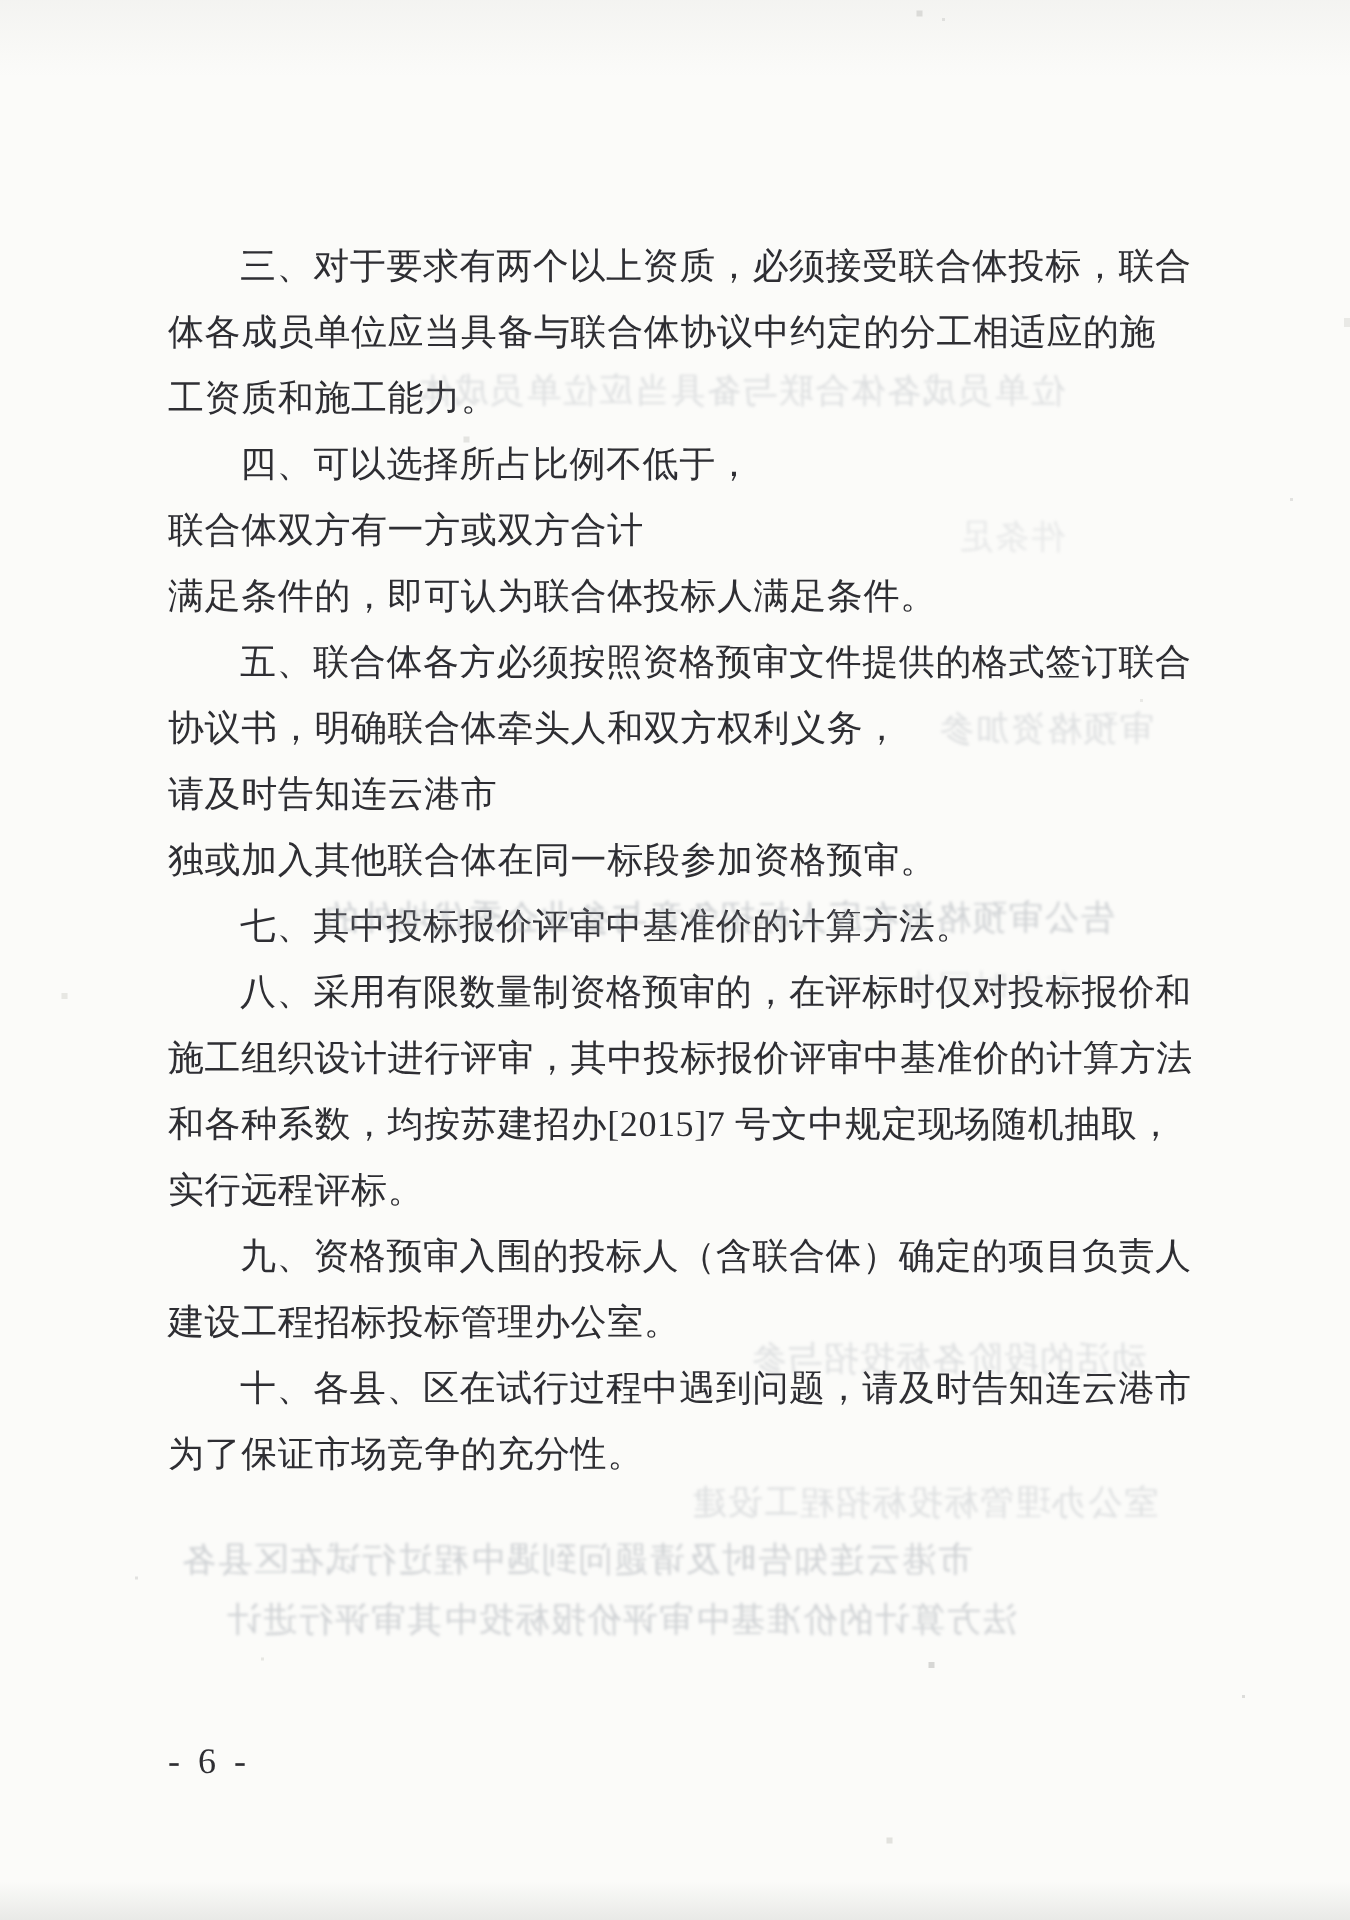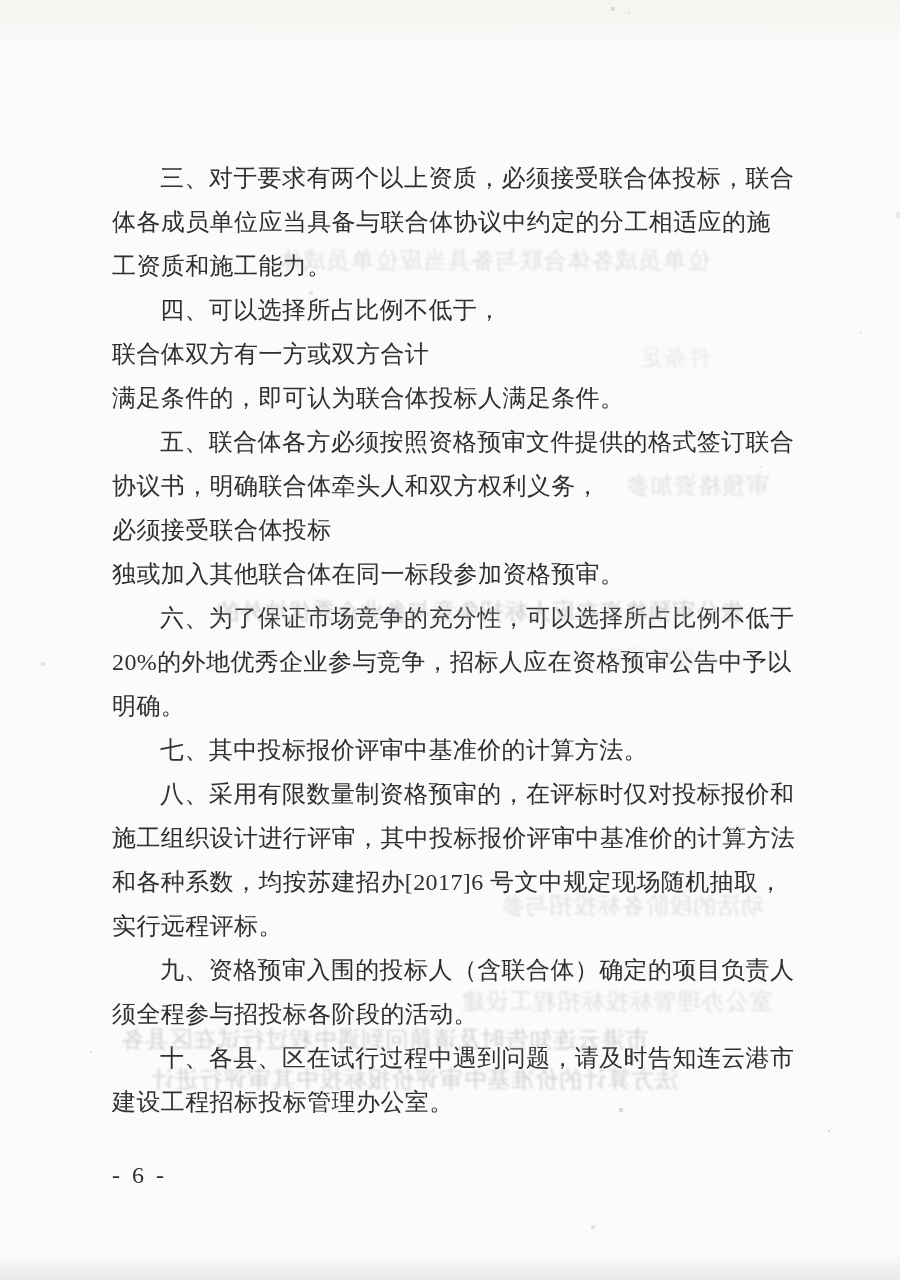--- a/index.html
+++ b/index.html
@@ -92,34 +92,31 @@
 
 <div class="page">
 
   <div class="doc-body">
     <p class="para">三、对于要求有两个以上资质，必须接受联合体投标，联合
 体各成员单位应当具备与联合体协议中约定的分工相适应的施
 工资质和施工能力。</p>
     <p class="para">四、可以选择所占比例不低于，联合体双方有一方或双方合计
 满足条件的，即可认为联合体投标人满足条件。</p>
     <p class="para">五、联合体各方必须按照资格预审文件提供的格式签订联合
-协议书，明确联合体牵头人和双方权利义务，必须接受联合体投标
+协议书，明确联合体牵头人和双方权利义务，请及时告知连云港市
 独或加入其他联合体在同一标段参加资格预审。</p>
-    <p class="para">六、为了保证市场竞争的充分性，可以选择所占比例不低于
-20%的外地优秀企业参与竞争，招标人应在资格预审公告中予以
-明确。</p>
     <p class="para">七、其中投标报价评审中基准价的计算方法。</p>
     <p class="para">八、采用有限数量制资格预审的，在评标时仅对投标报价和
 施工组织设计进行评审，其中投标报价评审中基准价的计算方法
-和各种系数，均按苏建招办[2017]6 号文中规定现场随机抽取，
+和各种系数，均按苏建招办[2015]7 号文中规定现场随机抽取，
 实行远程评标。</p>
     <p class="para">九、资格预审入围的投标人（含联合体）确定的项目负责人
-须全程参与招投标各阶段的活动。</p>
+建设工程招标投标管理办公室。</p>
     <p class="para">十、各县、区在试行过程中遇到问题，请及时告知连云港市
-建设工程招标投标管理办公室。</p>
+为了保证市场竞争的充分性。</p>
   </div>
 
   <div class="ghost" style="left:278px; top:247px;">位单员成各体合联与备具当应位单员成体</div>
   <div class="ghost ghost--faint" style="left:638px; top:344px;">件条足</div>
   <div class="ghost" style="left:625px; top:472px;">审预格资加参</div>
   <div class="ghost ghost--strong" style="left:215px; top:598px;">告公审预格资在应人标招争竞与参业企秀优地外的</div>
   <div class="ghost ghost--faint" style="left:600px; top:645px;">布发时同告</div>
   <div class="ghost" style="left:500px; top:892px;">动活的段阶各标投招与参</div>
   <div class="ghost" style="left:460px; top:988px;">室公办理管标投标招程工设建</div>
   <div class="ghost ghost--strong" style="left:120px; top:1026px;">市港云连知告时及请题问到遇中程过行试在区县各</div>

